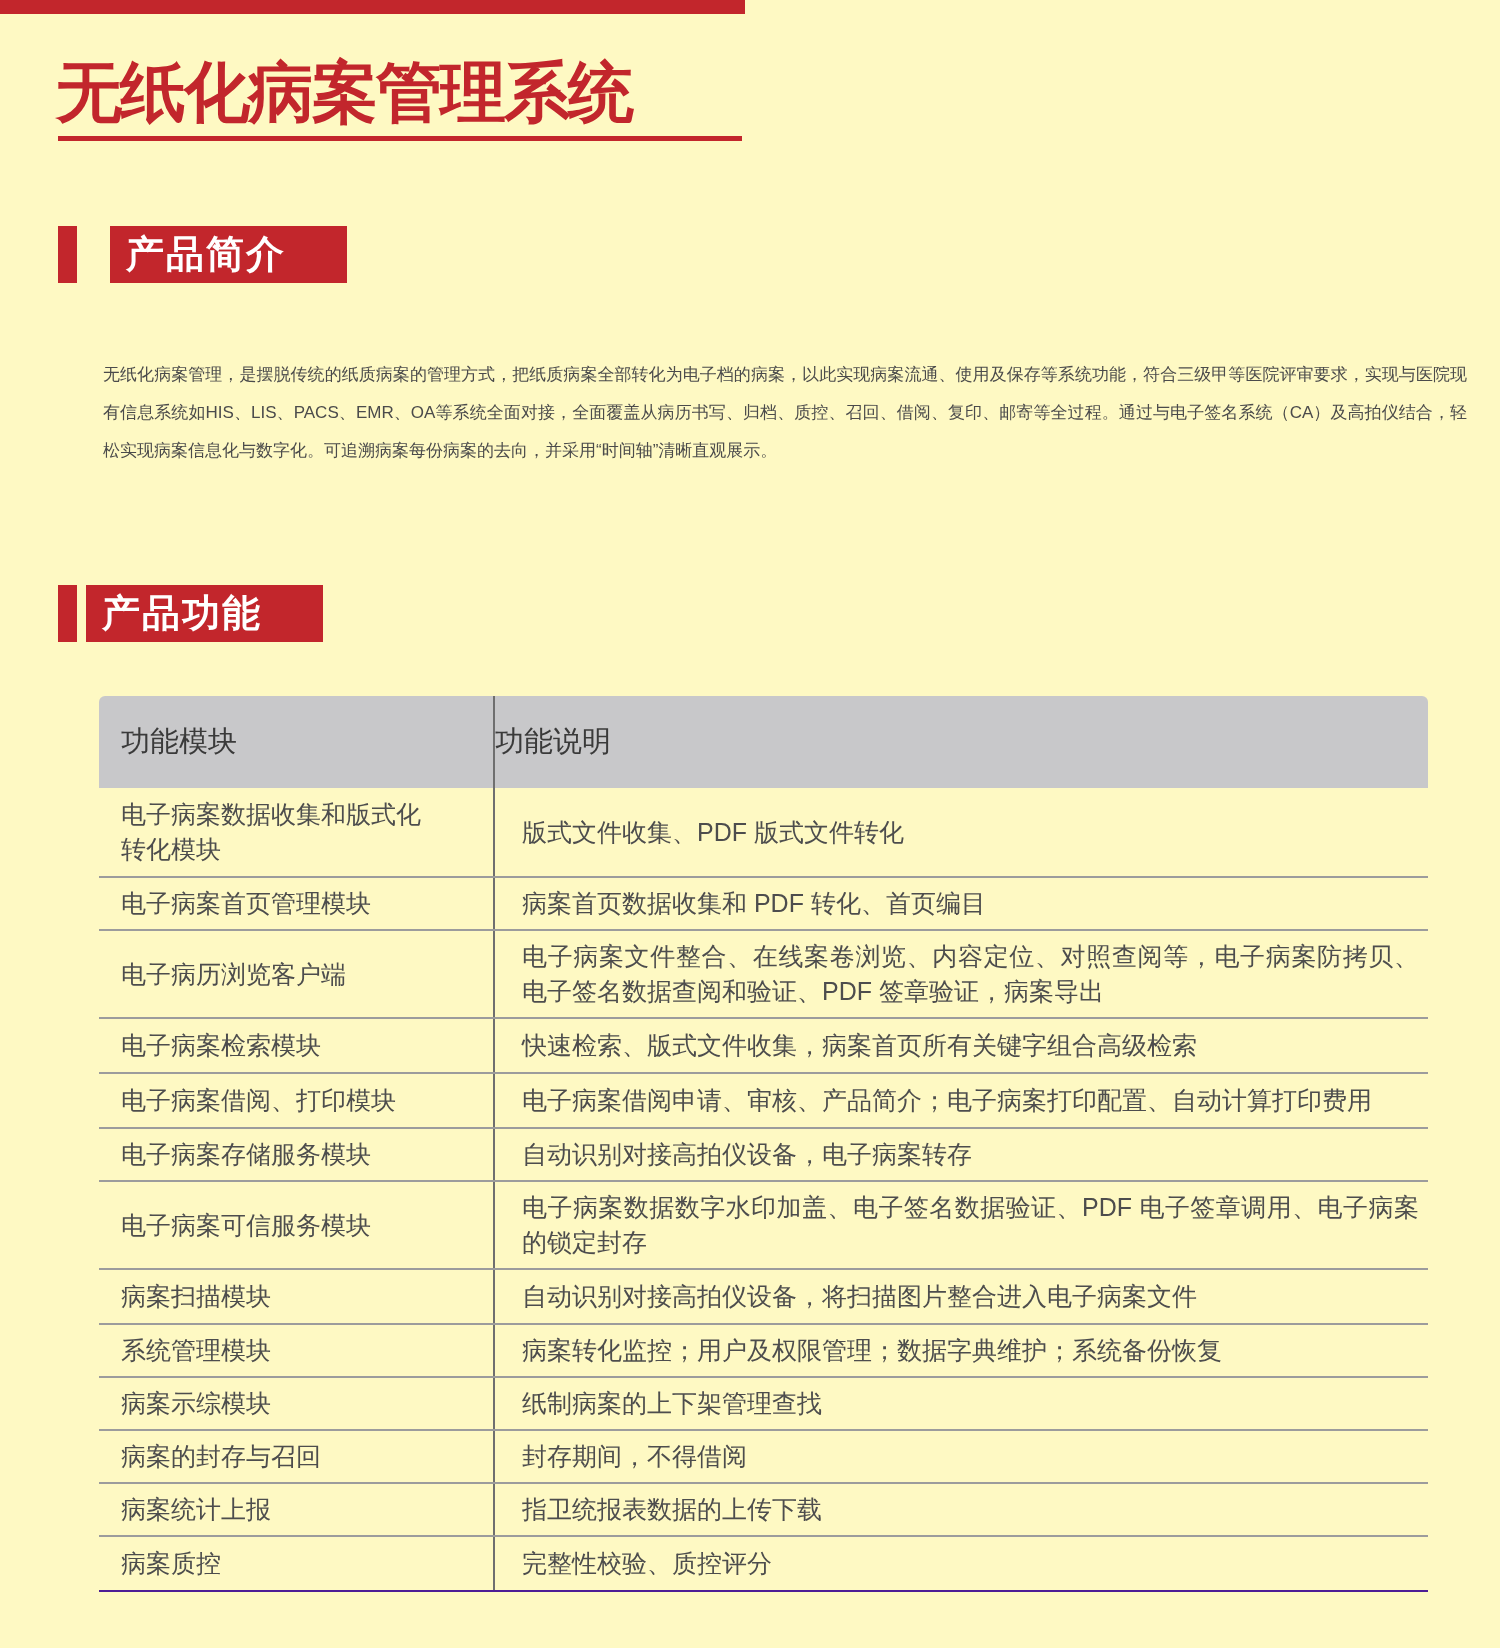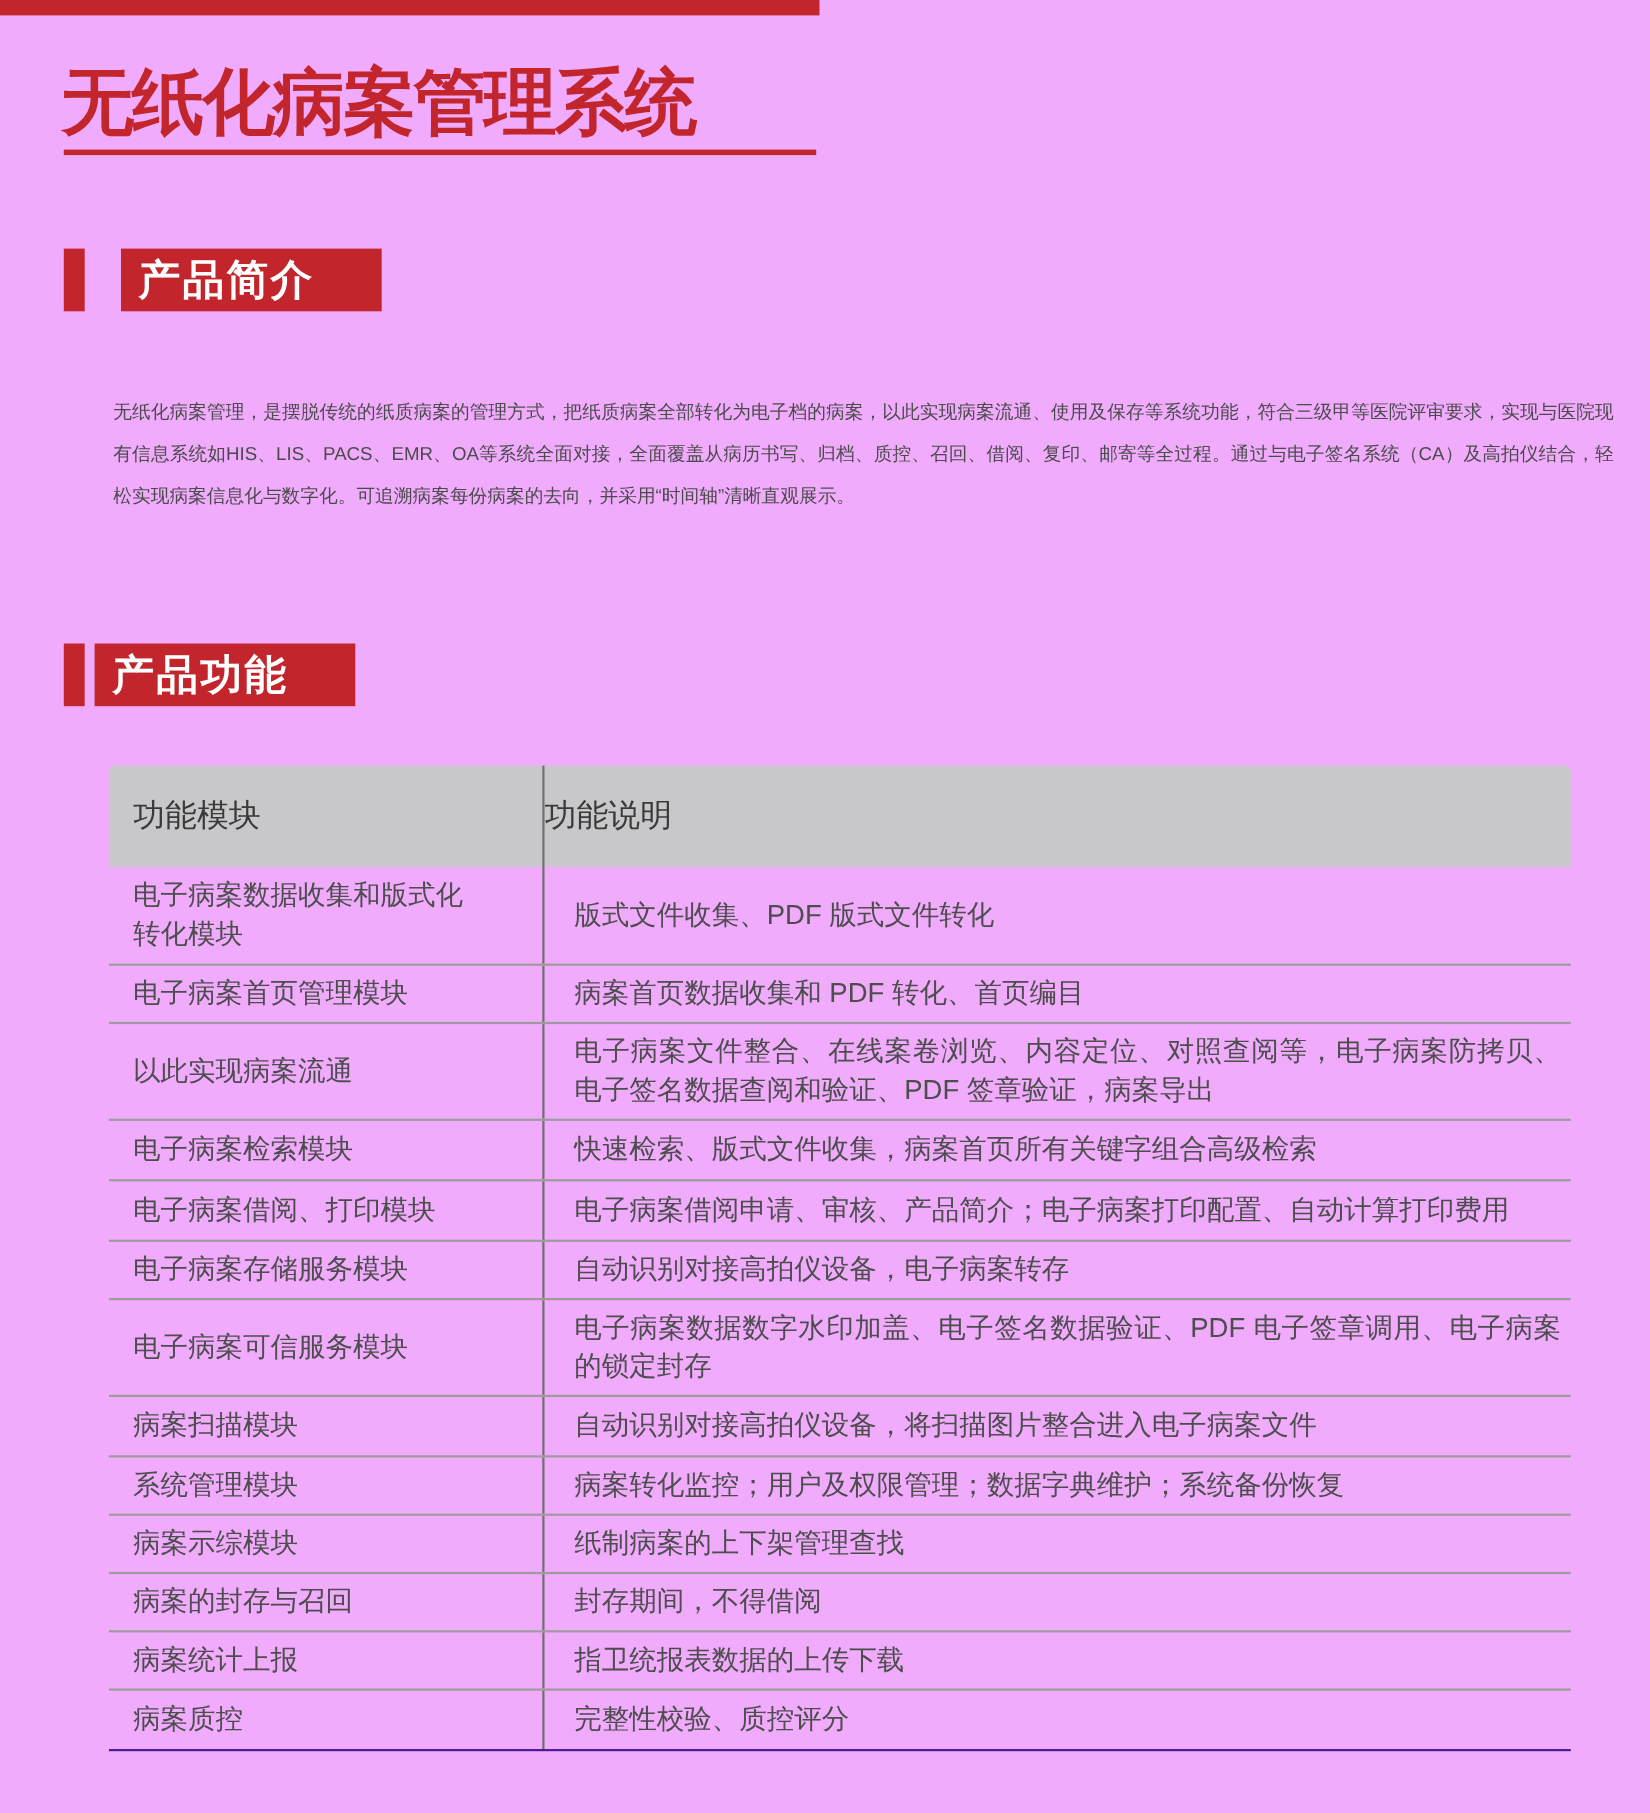--- a/index.html
+++ b/index.html
@@ -2,21 +2,21 @@
 <html><head>
 <meta charset="utf-8">
 <style>
   :root{
     --red:#c2262c;
     --header-grey:#c8c8ca;
     --text:#4b4b4b;
   }
   html,body{margin:0;padding:0;background:#ffffff;}
   body{font-family:"Liberation Sans","DejaVu Sans",sans-serif;}
-  .page{position:relative;width:1500px;height:1648px;background:#f0abfc;overflow:hidden;}
+  .page{position:relative;width:1500px;height:1648px;background:#fef9c3;overflow:hidden;}
 
   .topbar{position:absolute;left:0;top:0;width:745px;height:14px;background:var(--red);}
 
   .title{position:absolute;left:56px;top:54px;margin:0;font-size:66px;line-height:76px;
          font-weight:700;color:var(--red);letter-spacing:-2px;white-space:nowrap;}
   .title-underline{position:absolute;left:58px;top:136px;width:684px;height:5px;background:var(--red);}
 
   .badge{position:absolute;left:58px;height:57px;display:flex;}
   .badge .bar{width:19px;height:57px;background:var(--red);margin-right:9px;}
   .badge .label{box-sizing:border-box;width:237px;height:57px;background:var(--red);
@@ -90,21 +90,21 @@
       <div class="cell module">
           <span class="celltext">电子病案首页管理模块</span>
         </div>
       <div class="cell desc">
           <span class="celltext">病案首页数据收集和 PDF 转化、首页编目</span>
         </div>
     </div>
 
     <div class="row" style="min-height:82px">
       <div class="cell module">
-          <span class="celltext">以此实现病案流通</span>
+          <span class="celltext">电子病历浏览客户端</span>
         </div>
       <div class="cell desc">
           <span class="celltext">电子病案文件整合、在线案卷浏览、内容定位、对照查阅等，电子病案防拷贝、电子签名数据查阅和验证、PDF 签章验证，病案导出</span>
         </div>
     </div>
 
     <div class="row" style="min-height:53px">
       <div class="cell module">
           <span class="celltext">电子病案检索模块</span>
         </div>

